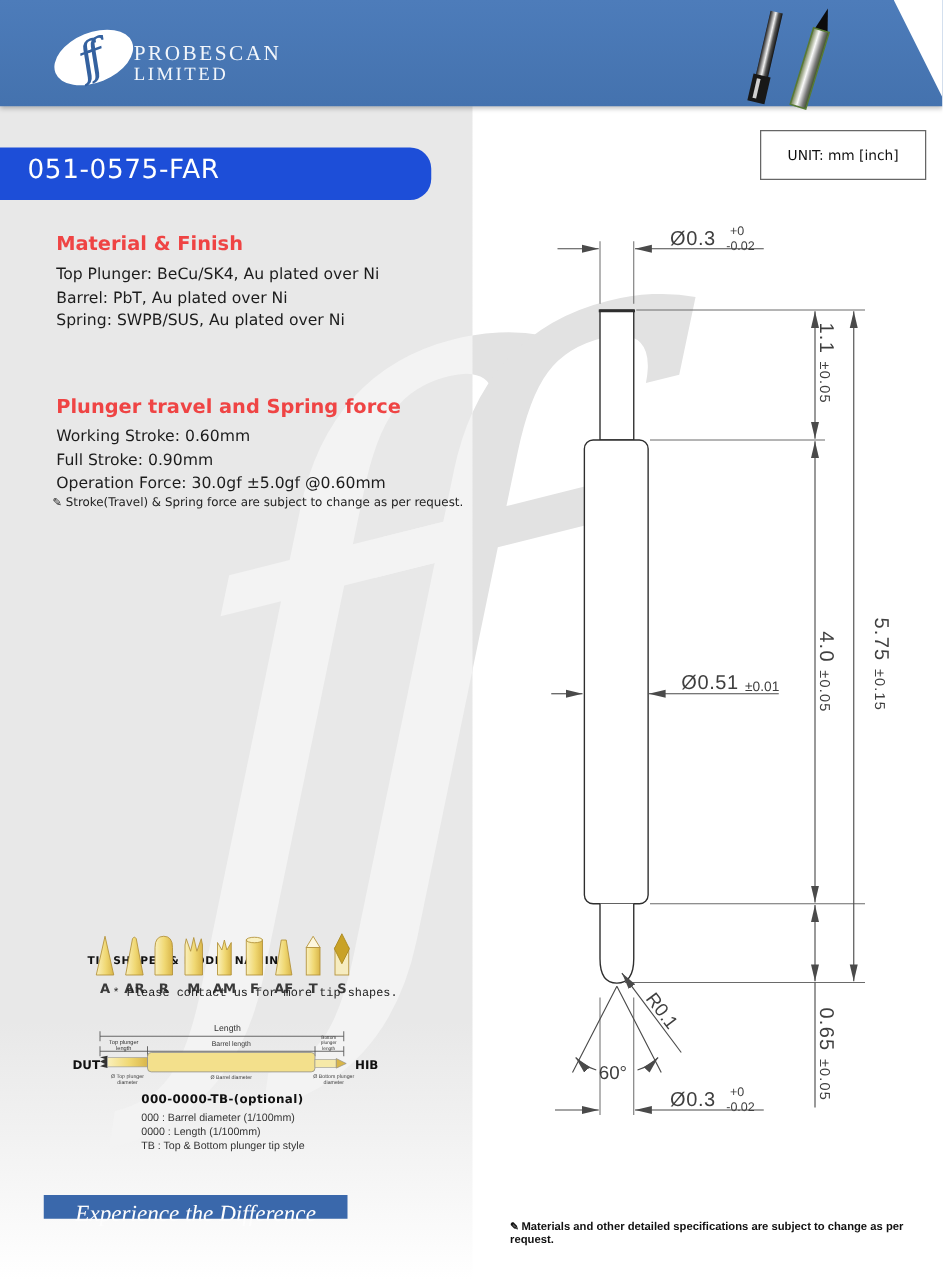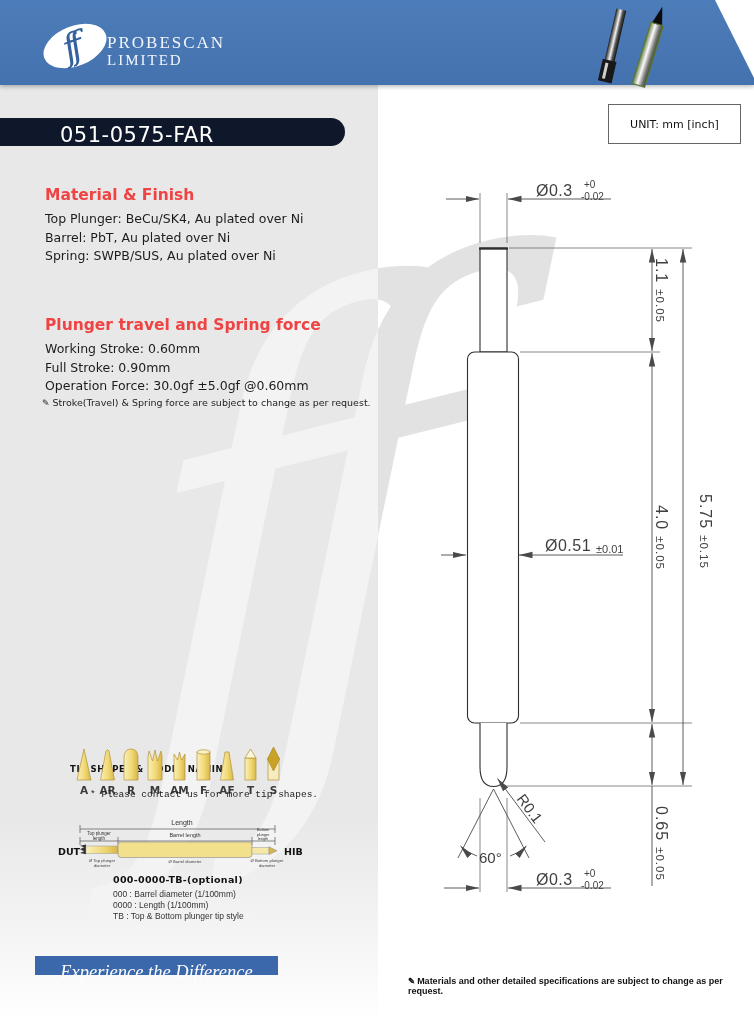--- a/index.html
+++ b/index.html
@@ -25,23 +25,23 @@
   .corner-cut { position:absolute; left:715px; top:0; width:39px; height:78px;
                 background:#ffffff; clip-path:polygon(0 0,100% 0,100% 100%); }
   .logo-svg { position:absolute; left:40px; top:18px; }
   .company { position:absolute; left:107px; top:33px; color:#f2f6fb;
              font-family:"Liberation Serif", serif; letter-spacing:2px; }
   .company .l1 { font-size:17px; }
   .company .l2 { font-size:15px; margin-top:-1px; }
   .probes-svg { position:absolute; left:575px; top:0; }
 
   
-  .part-bar { position:absolute; left:0; top:118px; width:345px; height:28px;
-              background:#0f172a; border-radius:0 17px 17px 0; color:#ffffff;
-              font-size:21px; line-height:34px; padding-left:60px; letter-spacing:.5px; }
+  .part-bar { position:absolute; left:0; top:118px; width:345px; height:42px;
+              background:#1d4ed8; border-radius:0 17px 17px 0; color:#ffffff;
+              font-size:21px; line-height:34px; padding-left:22px; letter-spacing:.5px; }
 
   
   .unit-box { position:absolute; left:608px; top:104px; width:133px; height:40px;
               border:1px solid #666; display:flex; align-items:center; justify-content:center;
               font-size:11px; color:#111; background:transparent; }
 
   
   .sec-head { position:absolute; font-size:15.5px; font-weight:bold; color:#ef4444; }
   .sec-lines { position:absolute; font-size:12.5px; line-height:18.5px; color:#1c1c1c; }
   .small-note { position:absolute; font-size:9.5px; color:#222; }

